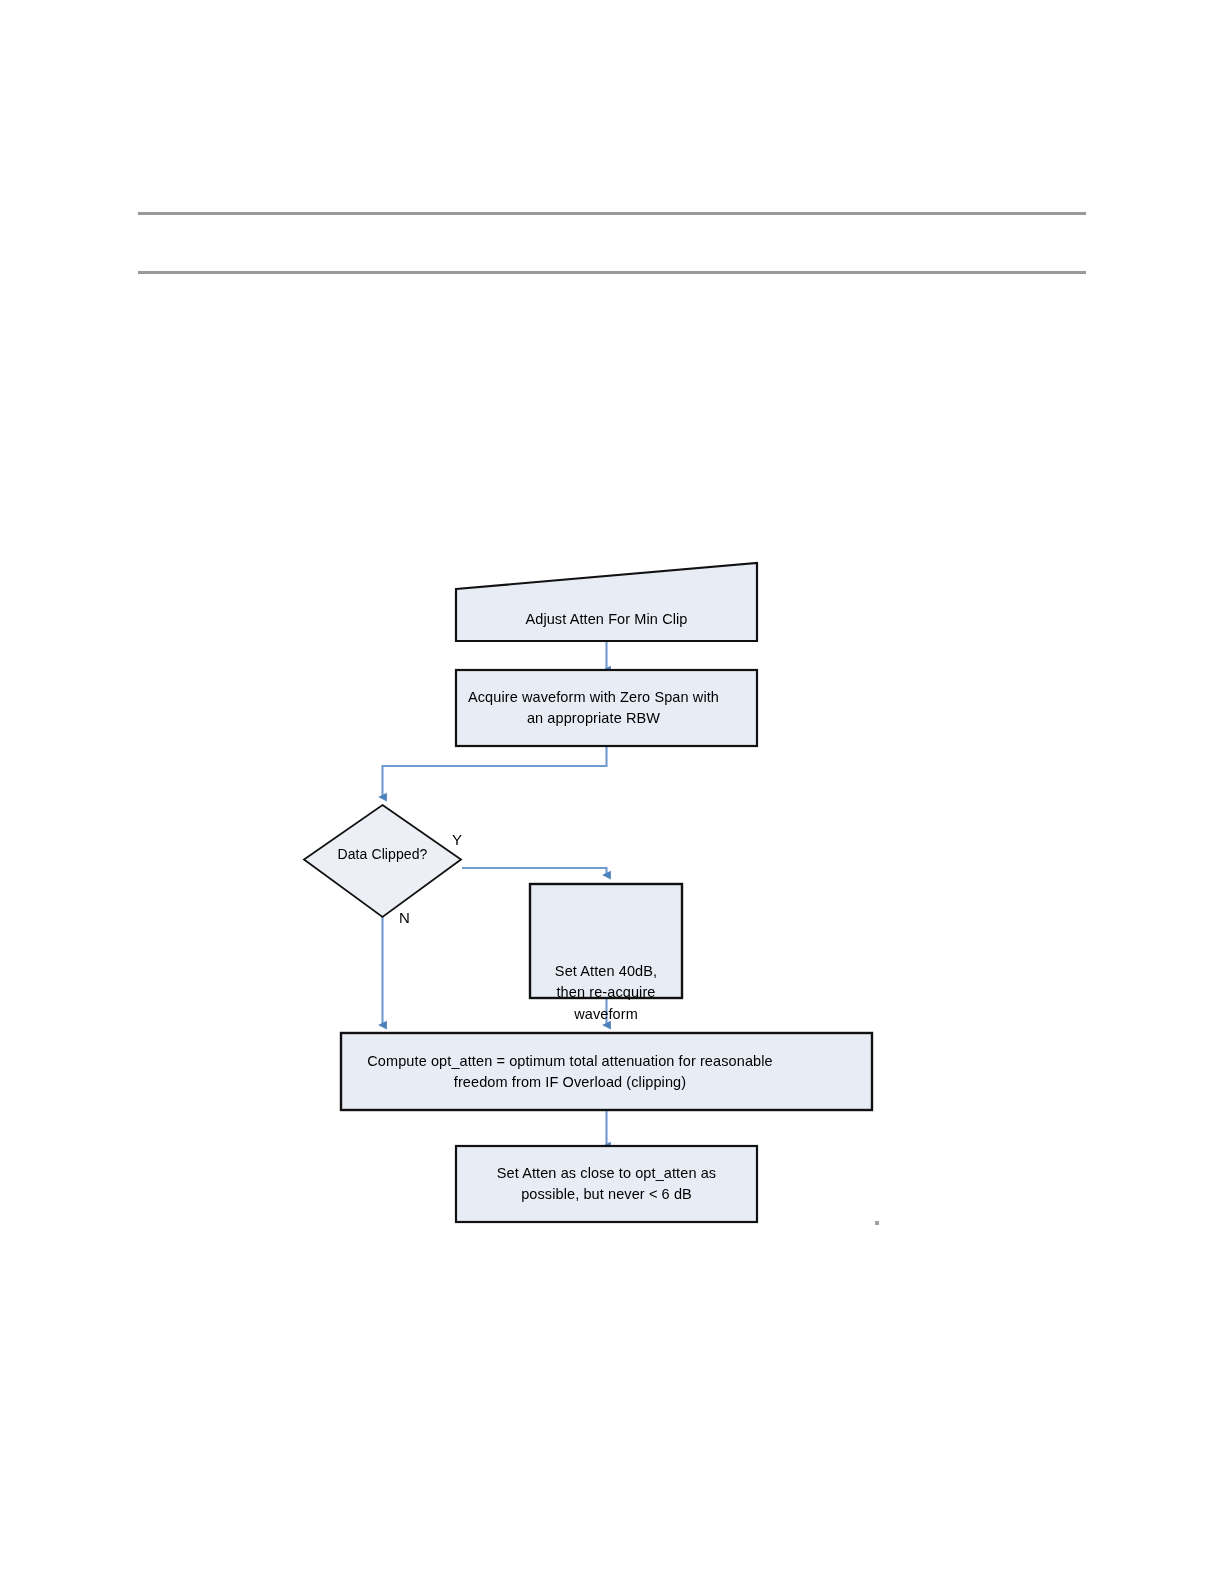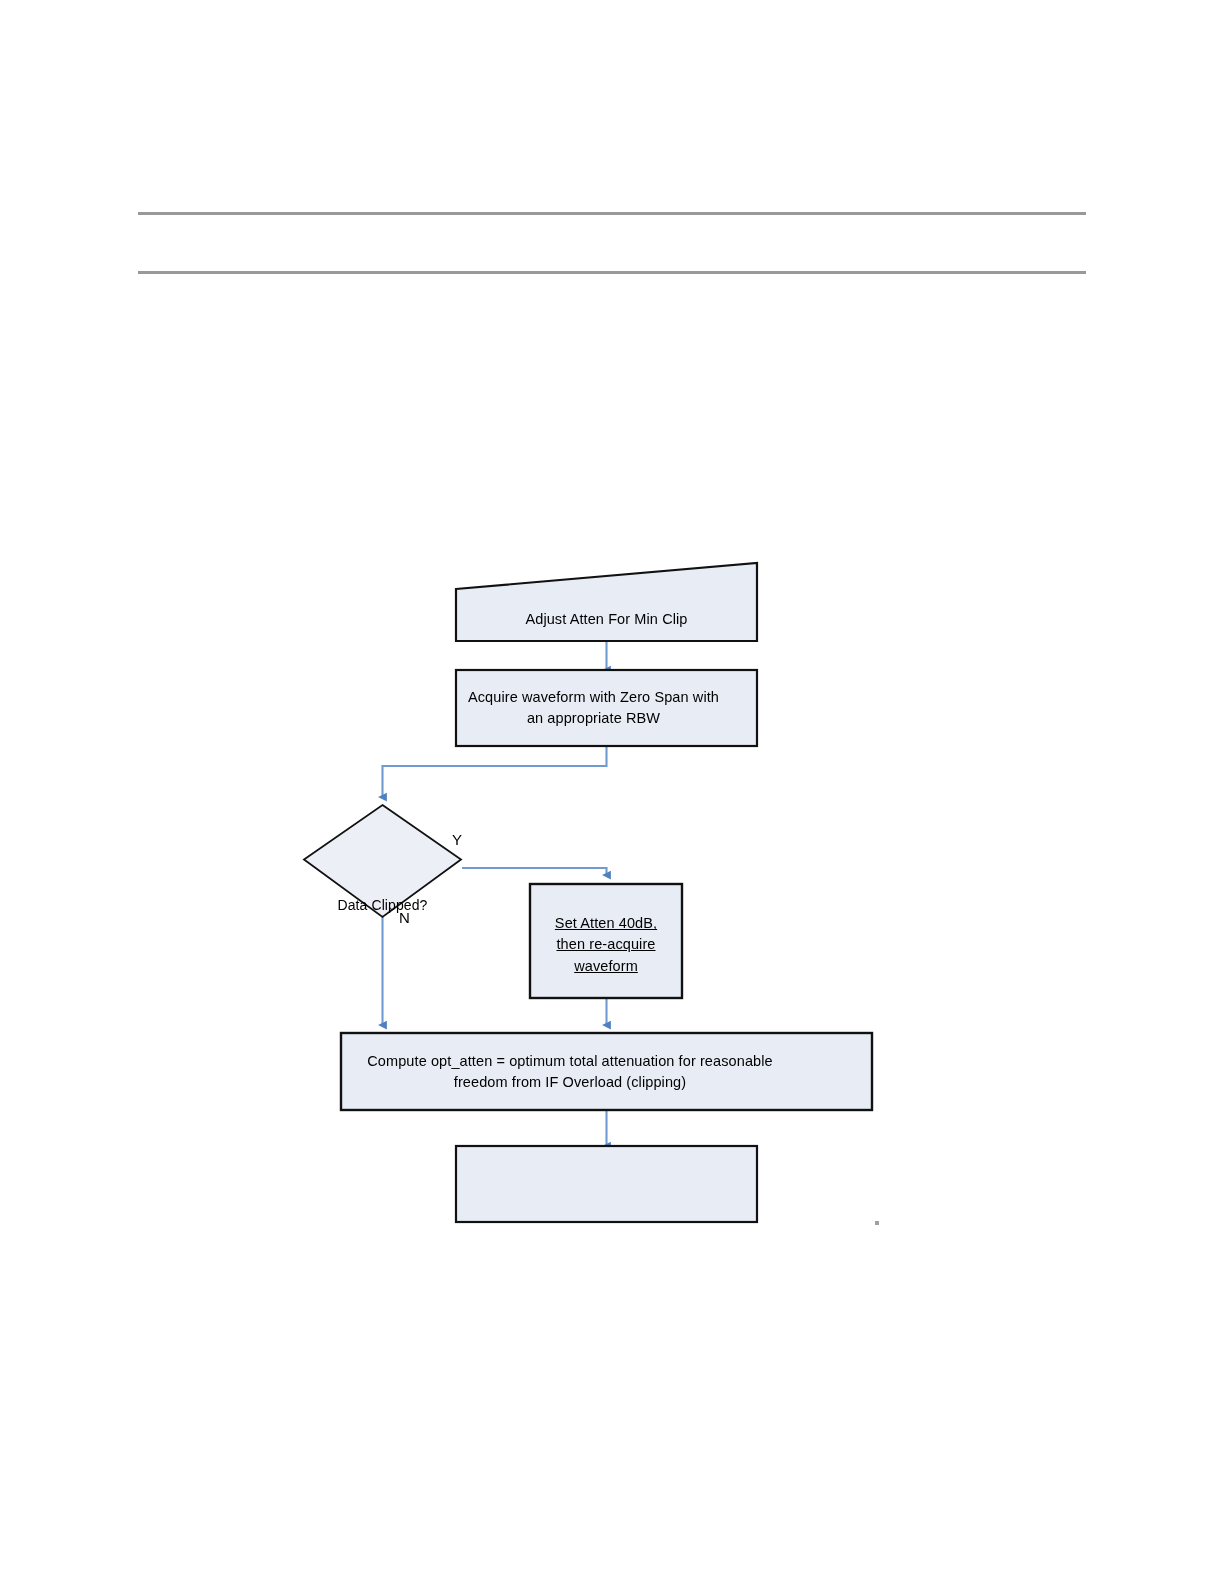--- a/index.html
+++ b/index.html
@@ -64,22 +64,22 @@
     line-height: 1.45;
     color: #000000;
     letter-spacing: 0.1px;
     pointer-events: none;
     white-space: pre-line;
   }
 
   
   #lbl-start      { left: 456px; top: 598px;  width: 301px; height: 44px; }
   #lbl-acquire    { left: 456px; top: 679px;  width: 275px; height: 58px; }
-  #lbl-decision   { left: 305px; top: 891px;  width: 155px; height: 28px; font-size: 14px; }
-  #lbl-setatten40 { left: 530px; top: 901px;  width: 152px; height: 88px; text-decoration: underline; }
+  #lbl-decision   { left: 305px; top: 840px;  width: 155px; height: 28px; font-size: 14px; }
+  #lbl-setatten40 { left: 530px; top: 949px;  width: 152px; height: 88px; }
   #lbl-compute    { left: 341px; top: 1043px; width: 458px; height: 58px; }
   #lbl-setclose   { left: 456px; top: 1155px; width: 301px; height: 58px; }
 
   
   .branch-label {
     position: absolute;
     font-family: "Liberation Sans", sans-serif;
     font-size: 15px;
     color: #000000;
     pointer-events: none;
@@ -149,19 +149,21 @@
 
   <div class="node-label" id="lbl-decision">Data Clipped?</div>
 
   <div class="node-label" id="lbl-setatten40">Set Atten 40dB,
 then re-acquire
 waveform</div>
 
   <div class="node-label" id="lbl-compute">Compute opt_atten = optimum total attenuation for reasonable
 freedom from IF Overload (clipping)</div>
 
+  <div class="node-label" id="lbl-setclose">Set Atten as close to opt_atten as
+possible, but never &lt; 6 dB</div>
 
   <div class="branch-label" id="lbl-branch-y">Y</div>
 
   <div class="branch-label" id="lbl-branch-n">N</div>
 
   <div class="stray-dot"></div>
 </div>
 
 </body></html>

